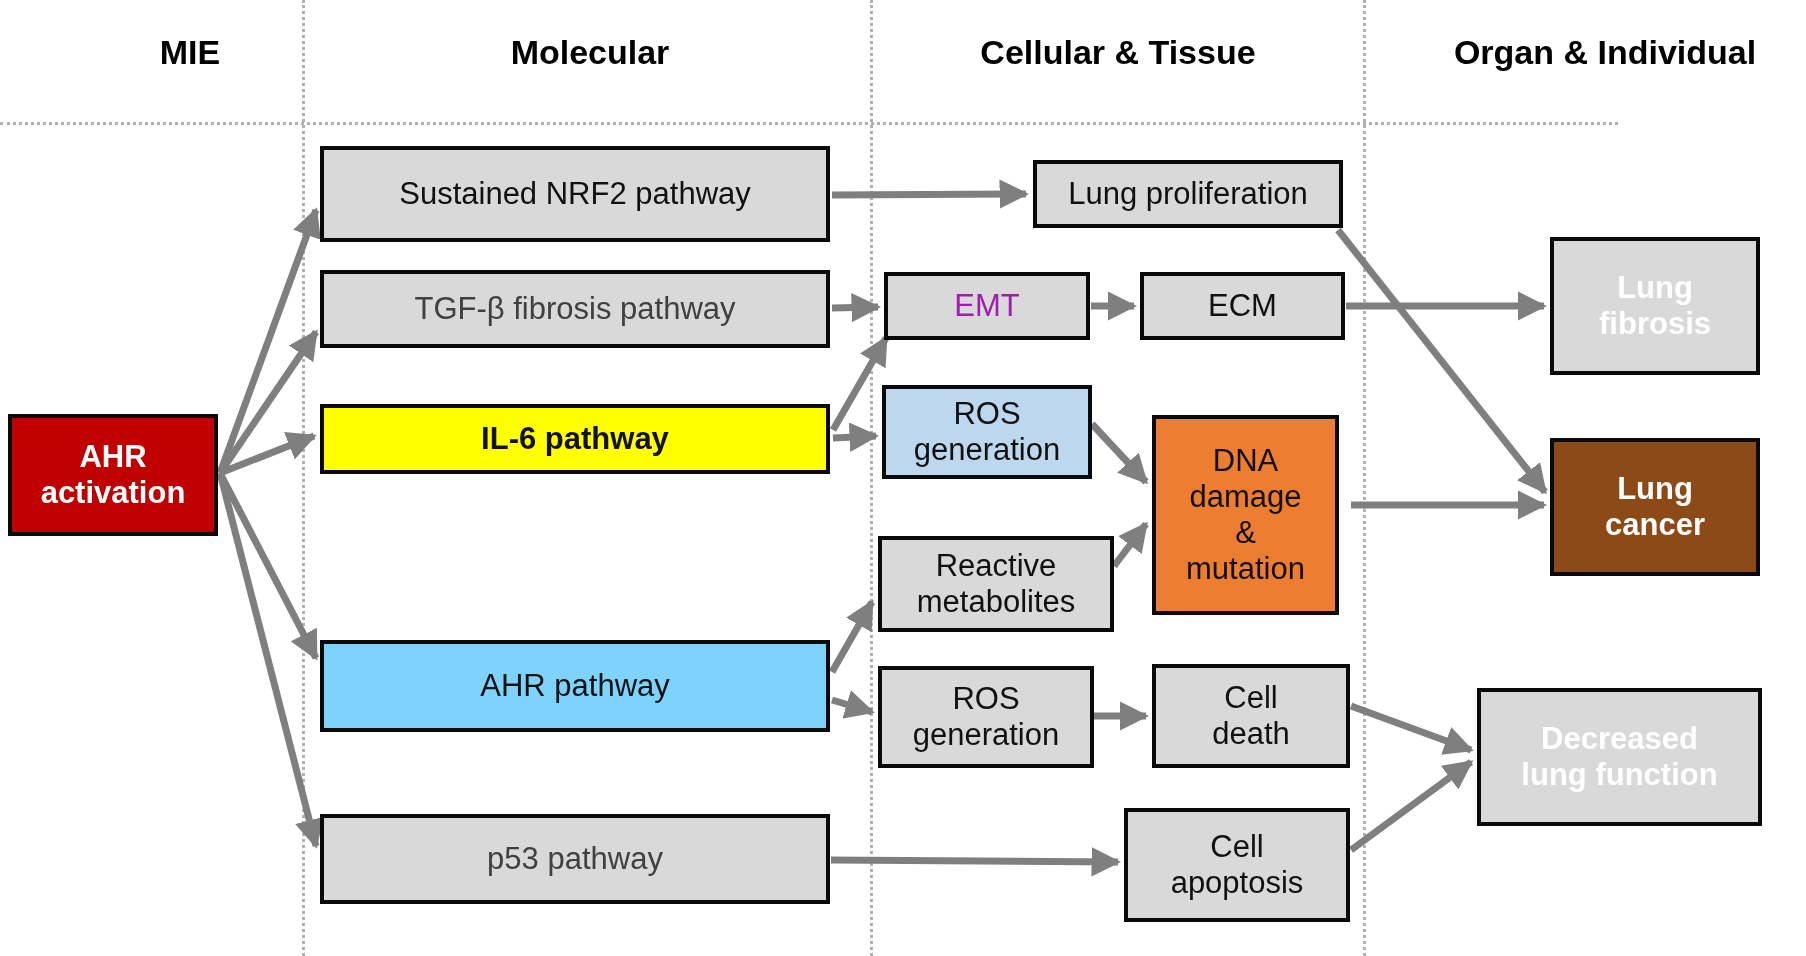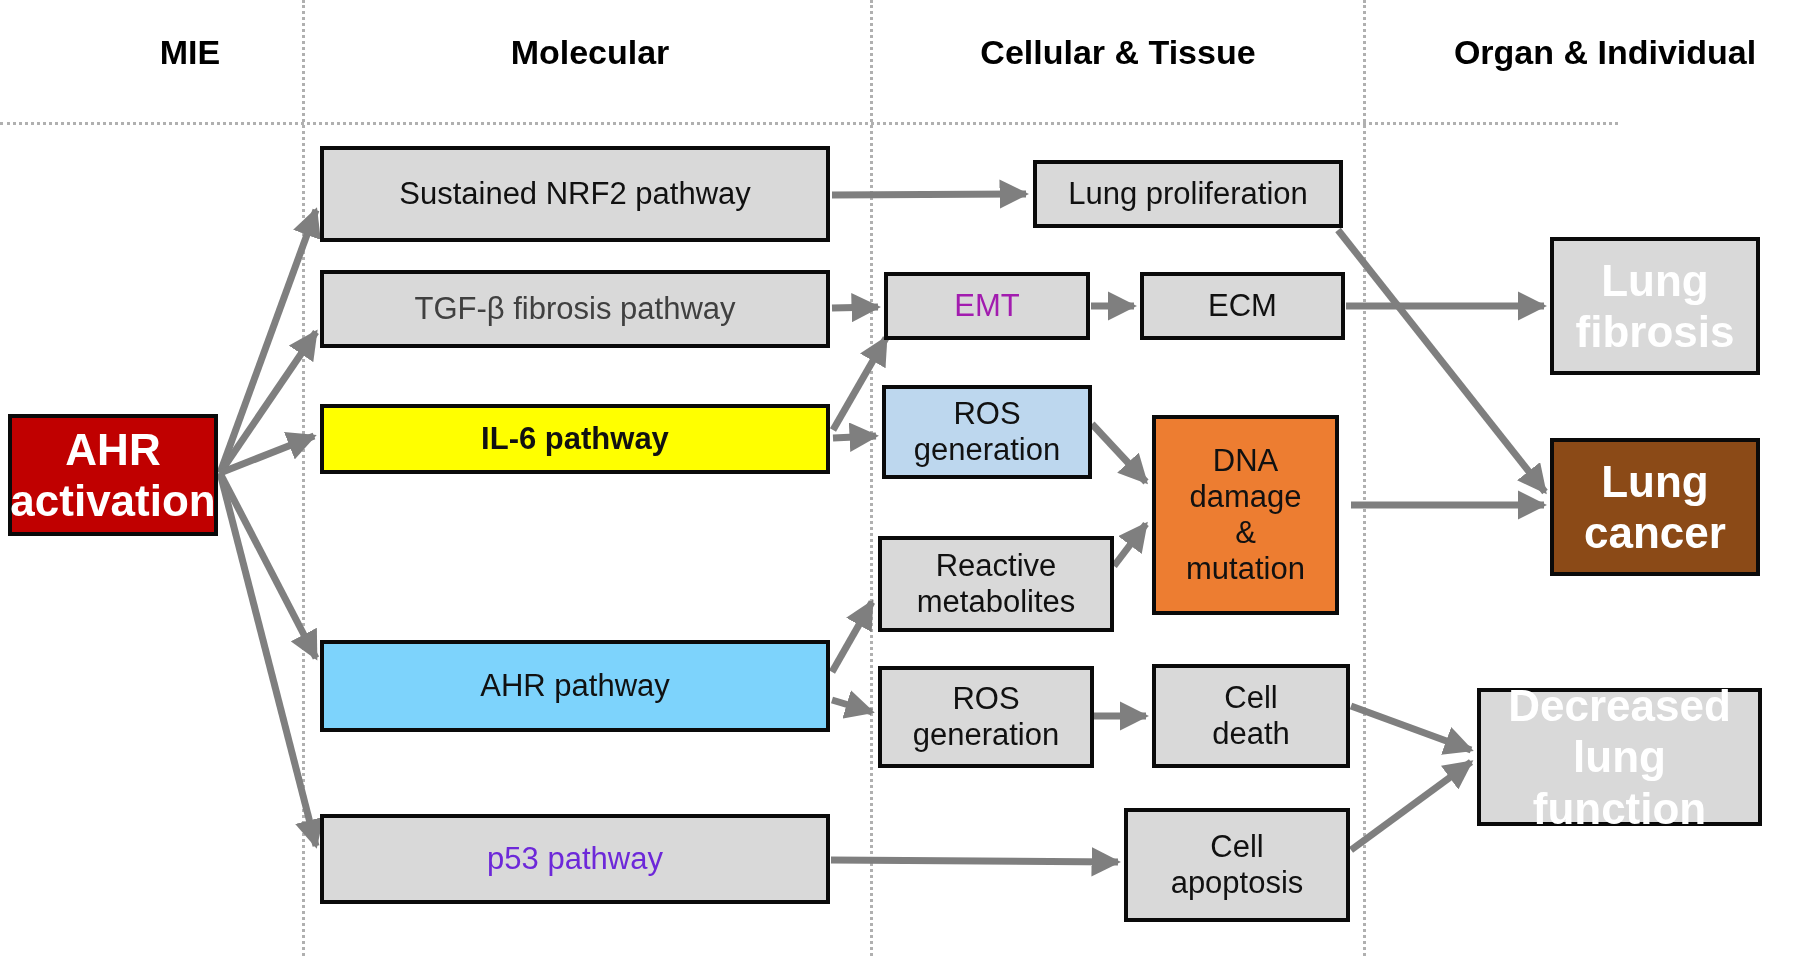--- a/index.html
+++ b/index.html
@@ -28,21 +28,21 @@
   .node{
     position:absolute;
     box-sizing:border-box;
     border:4px solid #0a0a0a;
     display:flex;align-items:center;justify-content:center;
     text-align:center;
     font-size:31px;line-height:1.16;
     white-space:pre-line;
     color:#111;
   }
-  .node.big{font-size:44px;font-weight:bold;}
+  .node.big{font-size:31px;font-weight:bold;}
   #edges-layer{position:absolute;left:0;top:0;}
 </style>
 </head>
 <body>
 
 <div id="stage">
   <div id="headers-layer">
       <div class="col-header" style="left: -60px; width: 500px;">MIE</div>
       <div class="col-header" style="left: 340px; width: 500px;">Molecular</div>
       <div class="col-header" style="left: 868px; width: 500px;">Cellular &amp; Tissue</div>
@@ -82,21 +82,21 @@
       <line x1="1351" y1="706" x2="1471" y2="750" stroke="#7f7f7f" stroke-width="7" marker-end="url(#ah)"></line>
       <line x1="1351" y1="850" x2="1471" y2="762" stroke="#7f7f7f" stroke-width="7" marker-end="url(#ah)"></line>
     </svg>
   <div id="nodes-layer">
       <div class="node big" style="left: 8px; top: 414px; width: 210px; height: 122px; background: rgb(192, 0, 0); border-color: rgb(10, 10, 10); color: rgb(255, 255, 255);">AHR
 activation</div>
       <div class="node" style="left: 320px; top: 146px; width: 510px; height: 96px; background: rgb(217, 217, 217); border-color: rgb(10, 10, 10); color: rgb(17, 17, 17);">Sustained NRF2 pathway</div>
       <div class="node" style="left: 320px; top: 270px; width: 510px; height: 78px; background: rgb(217, 217, 217); border-color: rgb(10, 10, 10); color: #404040;">TGF-β fibrosis pathway</div>
       <div class="node" style="left: 320px; top: 404px; width: 510px; height: 70px; background: rgb(255, 255, 0); border-color: rgb(10, 10, 10); color: rgb(17, 17, 17); font-weight: bold;">IL-6 pathway</div>
       <div class="node" style="left: 320px; top: 640px; width: 510px; height: 92px; background: #7dd3fc; border-color: rgb(10, 10, 10); color: rgb(17, 17, 17);">AHR pathway</div>
-      <div class="node" style="left: 320px; top: 814px; width: 510px; height: 90px; background: rgb(217, 217, 217); border-color: rgb(10, 10, 10); color: #6d28d9;">p53 pathway</div>
+      <div class="node" style="left: 320px; top: 814px; width: 510px; height: 90px; background: rgb(217, 217, 217); border-color: rgb(10, 10, 10); color: #404040;">p53 pathway</div>
       <div class="node" style="left: 1033px; top: 160px; width: 310px; height: 68px; background: rgb(217, 217, 217); border-color: rgb(10, 10, 10); color: rgb(17, 17, 17);">Lung proliferation</div>
       <div class="node" style="left: 884px; top: 272px; width: 206px; height: 68px; background: rgb(217, 217, 217); border-color: rgb(10, 10, 10); color: #a21caf;">EMT</div>
       <div class="node" style="left: 1140px; top: 272px; width: 205px; height: 68px; background: rgb(217, 217, 217); border-color: rgb(10, 10, 10); color: rgb(17, 17, 17);">ECM</div>
       <div class="node" style="left: 882px; top: 385px; width: 210px; height: 94px; background: rgb(189, 215, 238); border-color: rgb(10, 10, 10); color: rgb(17, 17, 17);">ROS
 generation</div>
       <div class="node" style="left: 878px; top: 536px; width: 236px; height: 96px; background: rgb(217, 217, 217); border-color: rgb(10, 10, 10); color: rgb(17, 17, 17);">Reactive
 metabolites</div>
       <div class="node" style="left: 1152px; top: 415px; width: 187px; height: 200px; background: rgb(237, 125, 49); border-color: rgb(10, 10, 10); color: rgb(17, 17, 17);">DNA
 damage
 &amp;

